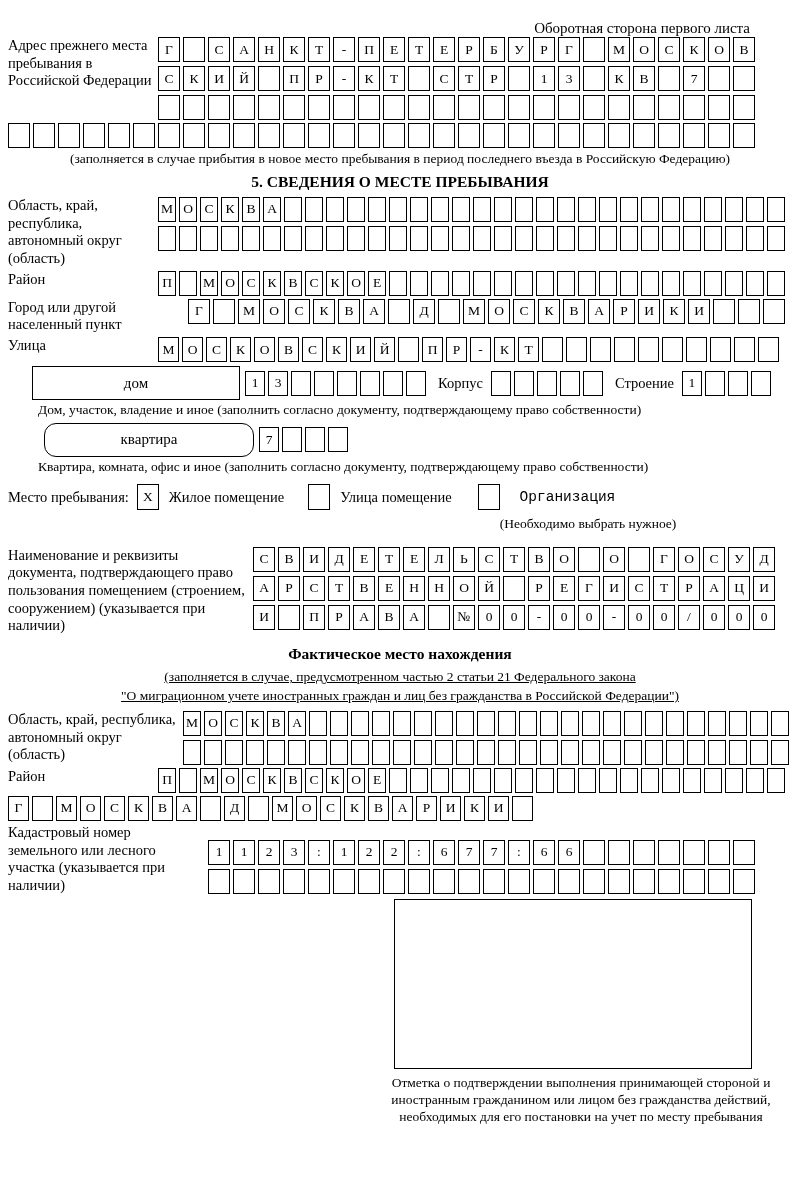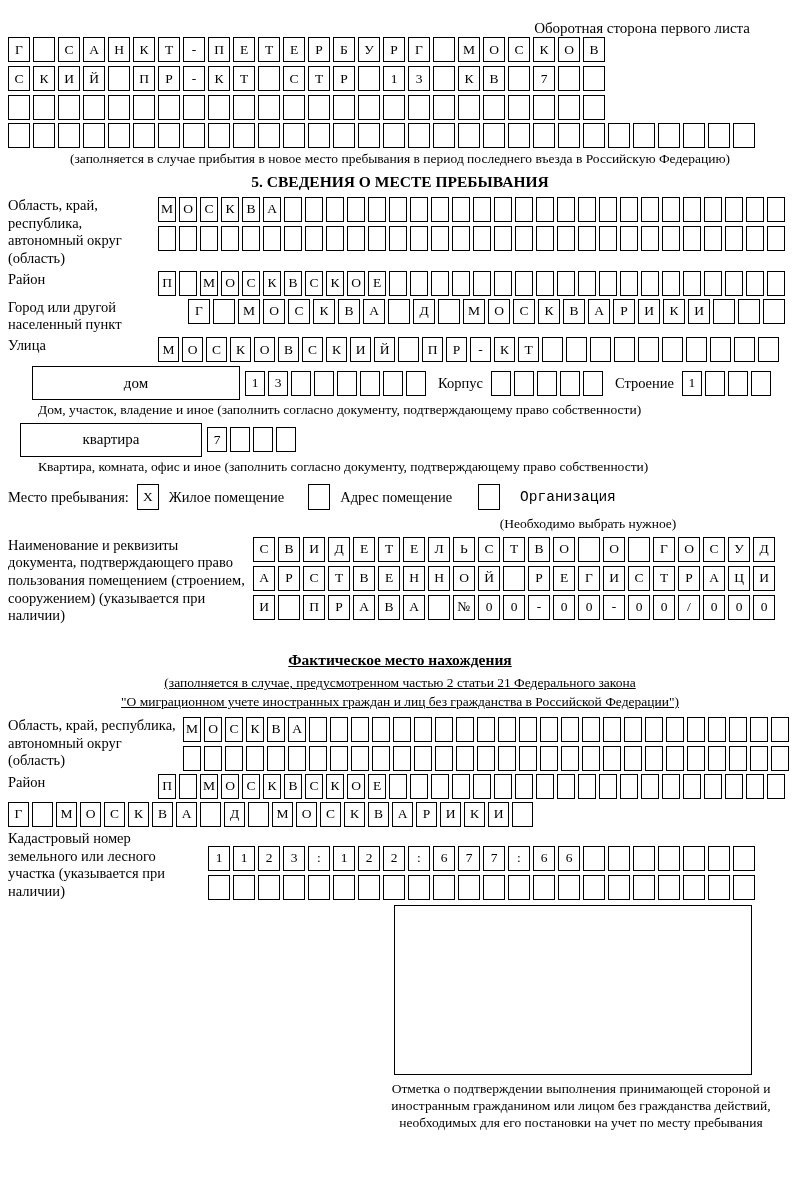--- a/index.html
+++ b/index.html
@@ -27,34 +27,35 @@
   .center{text-align:center;}
   .sec-title{font-weight:bold;font-size:15.5px;text-align:center;margin:5px 0 6px 0;}
   .widebox{border:1.6px solid #000;height:34px;display:flex;align-items:center;justify-content:center;
            font-size:15px;box-sizing:border-box;flex-shrink:0;}
   .house-row,.apt-row{display:flex;align-items:center;margin:4px 0 2px 0;}
   .inline-label{font-size:14.5px;margin:0 8px 0 12px;white-space:nowrap;}
   .left-note{margin-left:30px;margin-bottom:3px;}
   .stay-row{display:flex;align-items:center;margin:5px 0 2px 0;font-size:14.5px;}
   .stay-row .cbox{height:26px;}
   .opt-label{margin:8px 10px;text-align:center;}
-  .choose-note{width:420px;margin-left:370px;text-align:center;margin-bottom:4px;}
+  .choose-note{width:420px;margin-left:370px;text-align:center;margin-bottom:14px;}
   .fact-note{margin:0 0 2px 0;text-decoration:underline;}
   .stamp-wrap{margin-left:386px;margin-top:4px;}
   .stamp-box{width:358px;height:170px;border:1.6px solid #000;box-sizing:border-box;}
   .stamp-note{width:410px;margin-left:368px;text-align:center;margin-top:5px;font-size:13.5px;line-height:1.27;}
 </style>
 </head>
 <body>
 
 <div class="page">
 
   <div class="header-note">Оборотная сторона первого листа</div>
 
   <div class="field">
+    <div class="label">Адрес прежнего места пребывания в Российской Федерации</div>
     <div class="rows">
       <div class="boxrow bw22">
           <span class="cbox">Г</span>
           <span class="cbox"></span>
           <span class="cbox">С</span>
           <span class="cbox">А</span>
           <span class="cbox">Н</span>
           <span class="cbox">К</span>
           <span class="cbox">Т</span>
           <span class="cbox">-</span>
@@ -357,36 +358,36 @@
     <div class="boxrow bw20">
         <span class="cbox">1</span>
         <span class="cbox"></span>
         <span class="cbox"></span>
         <span class="cbox"></span>
       </div>
   </div>
   <div class="note left-note">Дом, участок, владение и иное (заполнить согласно документу, подтверждающему право собственности)</div>
 
   <div class="apt-row">
-    <div class="widebox" style="width:182px;margin-left:12px;">квартира</div>
+    <div class="widebox" style="width:210px;margin-left:36px;border-radius:12px;">квартира</div>
     <div class="boxrow bw20" style="margin-left:5px;">
         <span class="cbox">7</span>
         <span class="cbox"></span>
         <span class="cbox"></span>
         <span class="cbox"></span>
       </div>
   </div>
   <div class="note left-note">Квартира, комната, офис и иное (заполнить согласно документу, подтверждающему право собственности)</div>
 
   <div class="stay-row">
     <span>Место пребывания:</span>
     <span class="cbox" style="margin-left:8px;">X</span>
     <span class="opt-label">Жилое помещение</span>
     <span class="cbox" style="margin-left:14px;"></span>
-    <span class="opt-label">Адрес помещение</span>
+    <span class="opt-label">Улица помещение</span>
     <span class="cbox" style="margin-left:16px;"></span>
     <span class="opt-label" style="margin-left:20px;font-family:Liberation Mono, monospace;">Организация</span>
   </div>
   <div class="note choose-note">(Необходимо выбрать нужное)</div>
 
   <div class="field">
     <div class="label w245">Наименование и реквизиты документа, подтверждающего право пользования помещением (строением, сооружением) (указывается при наличии)</div>
     <div class="rows">
       <div class="boxrow bw22">
           <span class="cbox">С</span>
@@ -453,21 +454,21 @@
           <span class="cbox">0</span>
           <span class="cbox">0</span>
           <span class="cbox">/</span>
           <span class="cbox">0</span>
           <span class="cbox">0</span>
           <span class="cbox">0</span>
         </div>
     </div>
   </div>
 
-  <div class="sec-title" style="margin-top:26px;text-decoration:underline;">Фактическое место нахождения</div>
+  <div class="sec-title" style="margin-top:10px;">Фактическое место нахождения</div>
   <div class="note center fact-note">(заполняется в случае, предусмотренном частью 2 статьи 21 Федерального закона</div>
   <div class="note center fact-note" style="margin-bottom:6px;">"О миграционном учете иностранных граждан и лиц без гражданства в Российской Федерации")</div>
 
   <div class="field">
     <div class="label w175">Область, край, республика, автономный округ (область)</div>
     <div class="rows">
       <div class="boxrow bw18">
           <span class="cbox">М</span>
           <span class="cbox">О</span>
           <span class="cbox">С</span>

